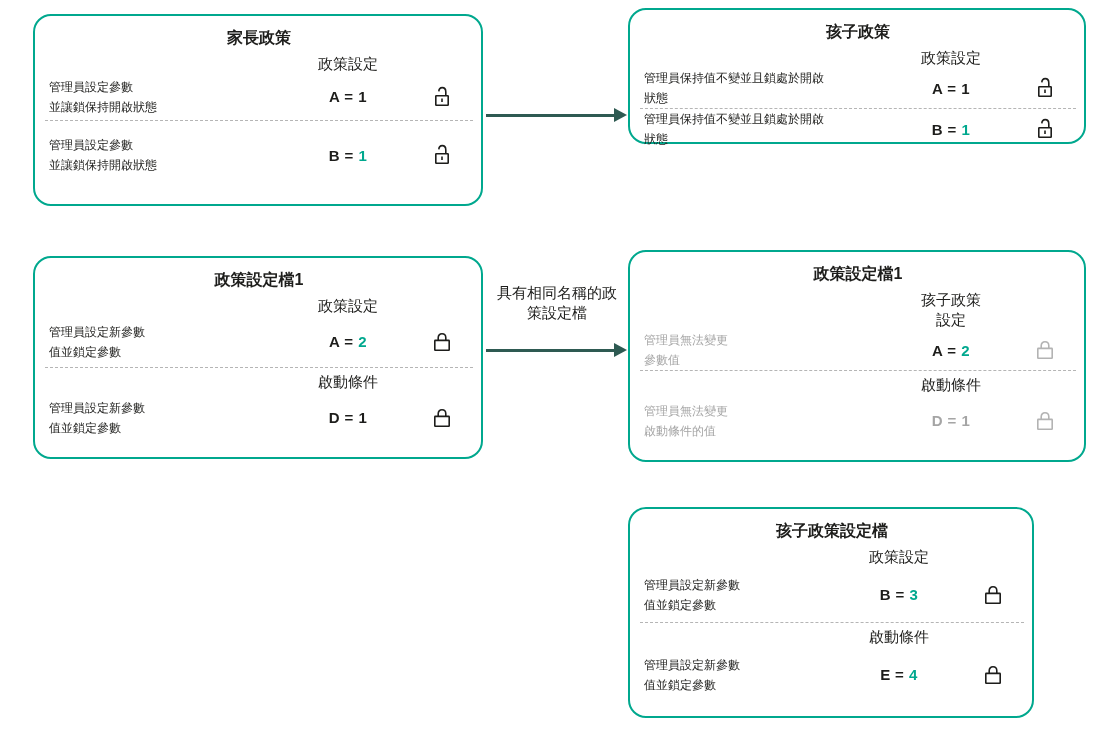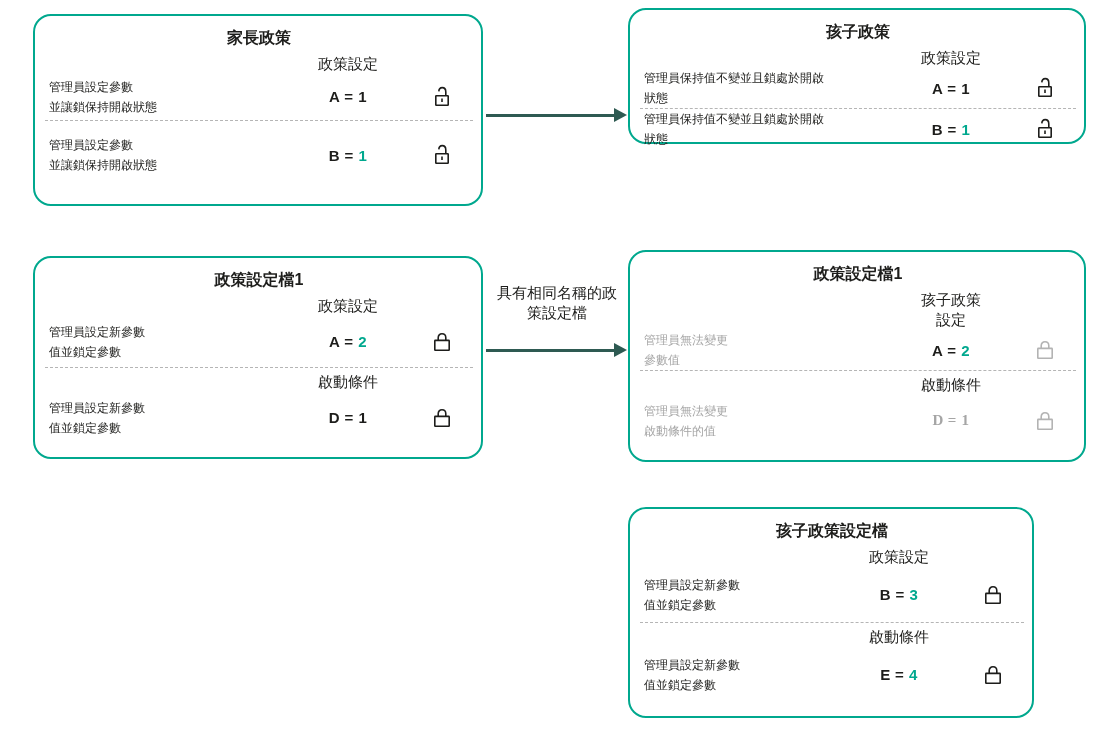--- a/index.html
+++ b/index.html
@@ -59,21 +59,21 @@
     grid-area: value;
     display: flex;
     justify-content: center;
     align-items: baseline;
     gap: 5px;
     font-size: 15px;
     font-weight: bold;
     letter-spacing: 0.3px;
   }
   .v.accent { color: var(--accent-teal, #00a88e); }
-  .muted { color: var(--text-muted, #a5a5a5); font-family: Liberation Serif, serif; }
+  .muted { color: var(--text-muted, #a5a5a5); }
   .lock {
     grid-area: lock;
     justify-self: center;
     display: flex;
     color: #1d1d1b;
   }
   .lock.muted { color: #b3b3b3; }
   .lock svg { stroke: currentColor; fill: none; stroke-width: 1.6; }
   .divider {
     border-top: 1.5px dashed var(--divider-gray, #b5b5b5);

